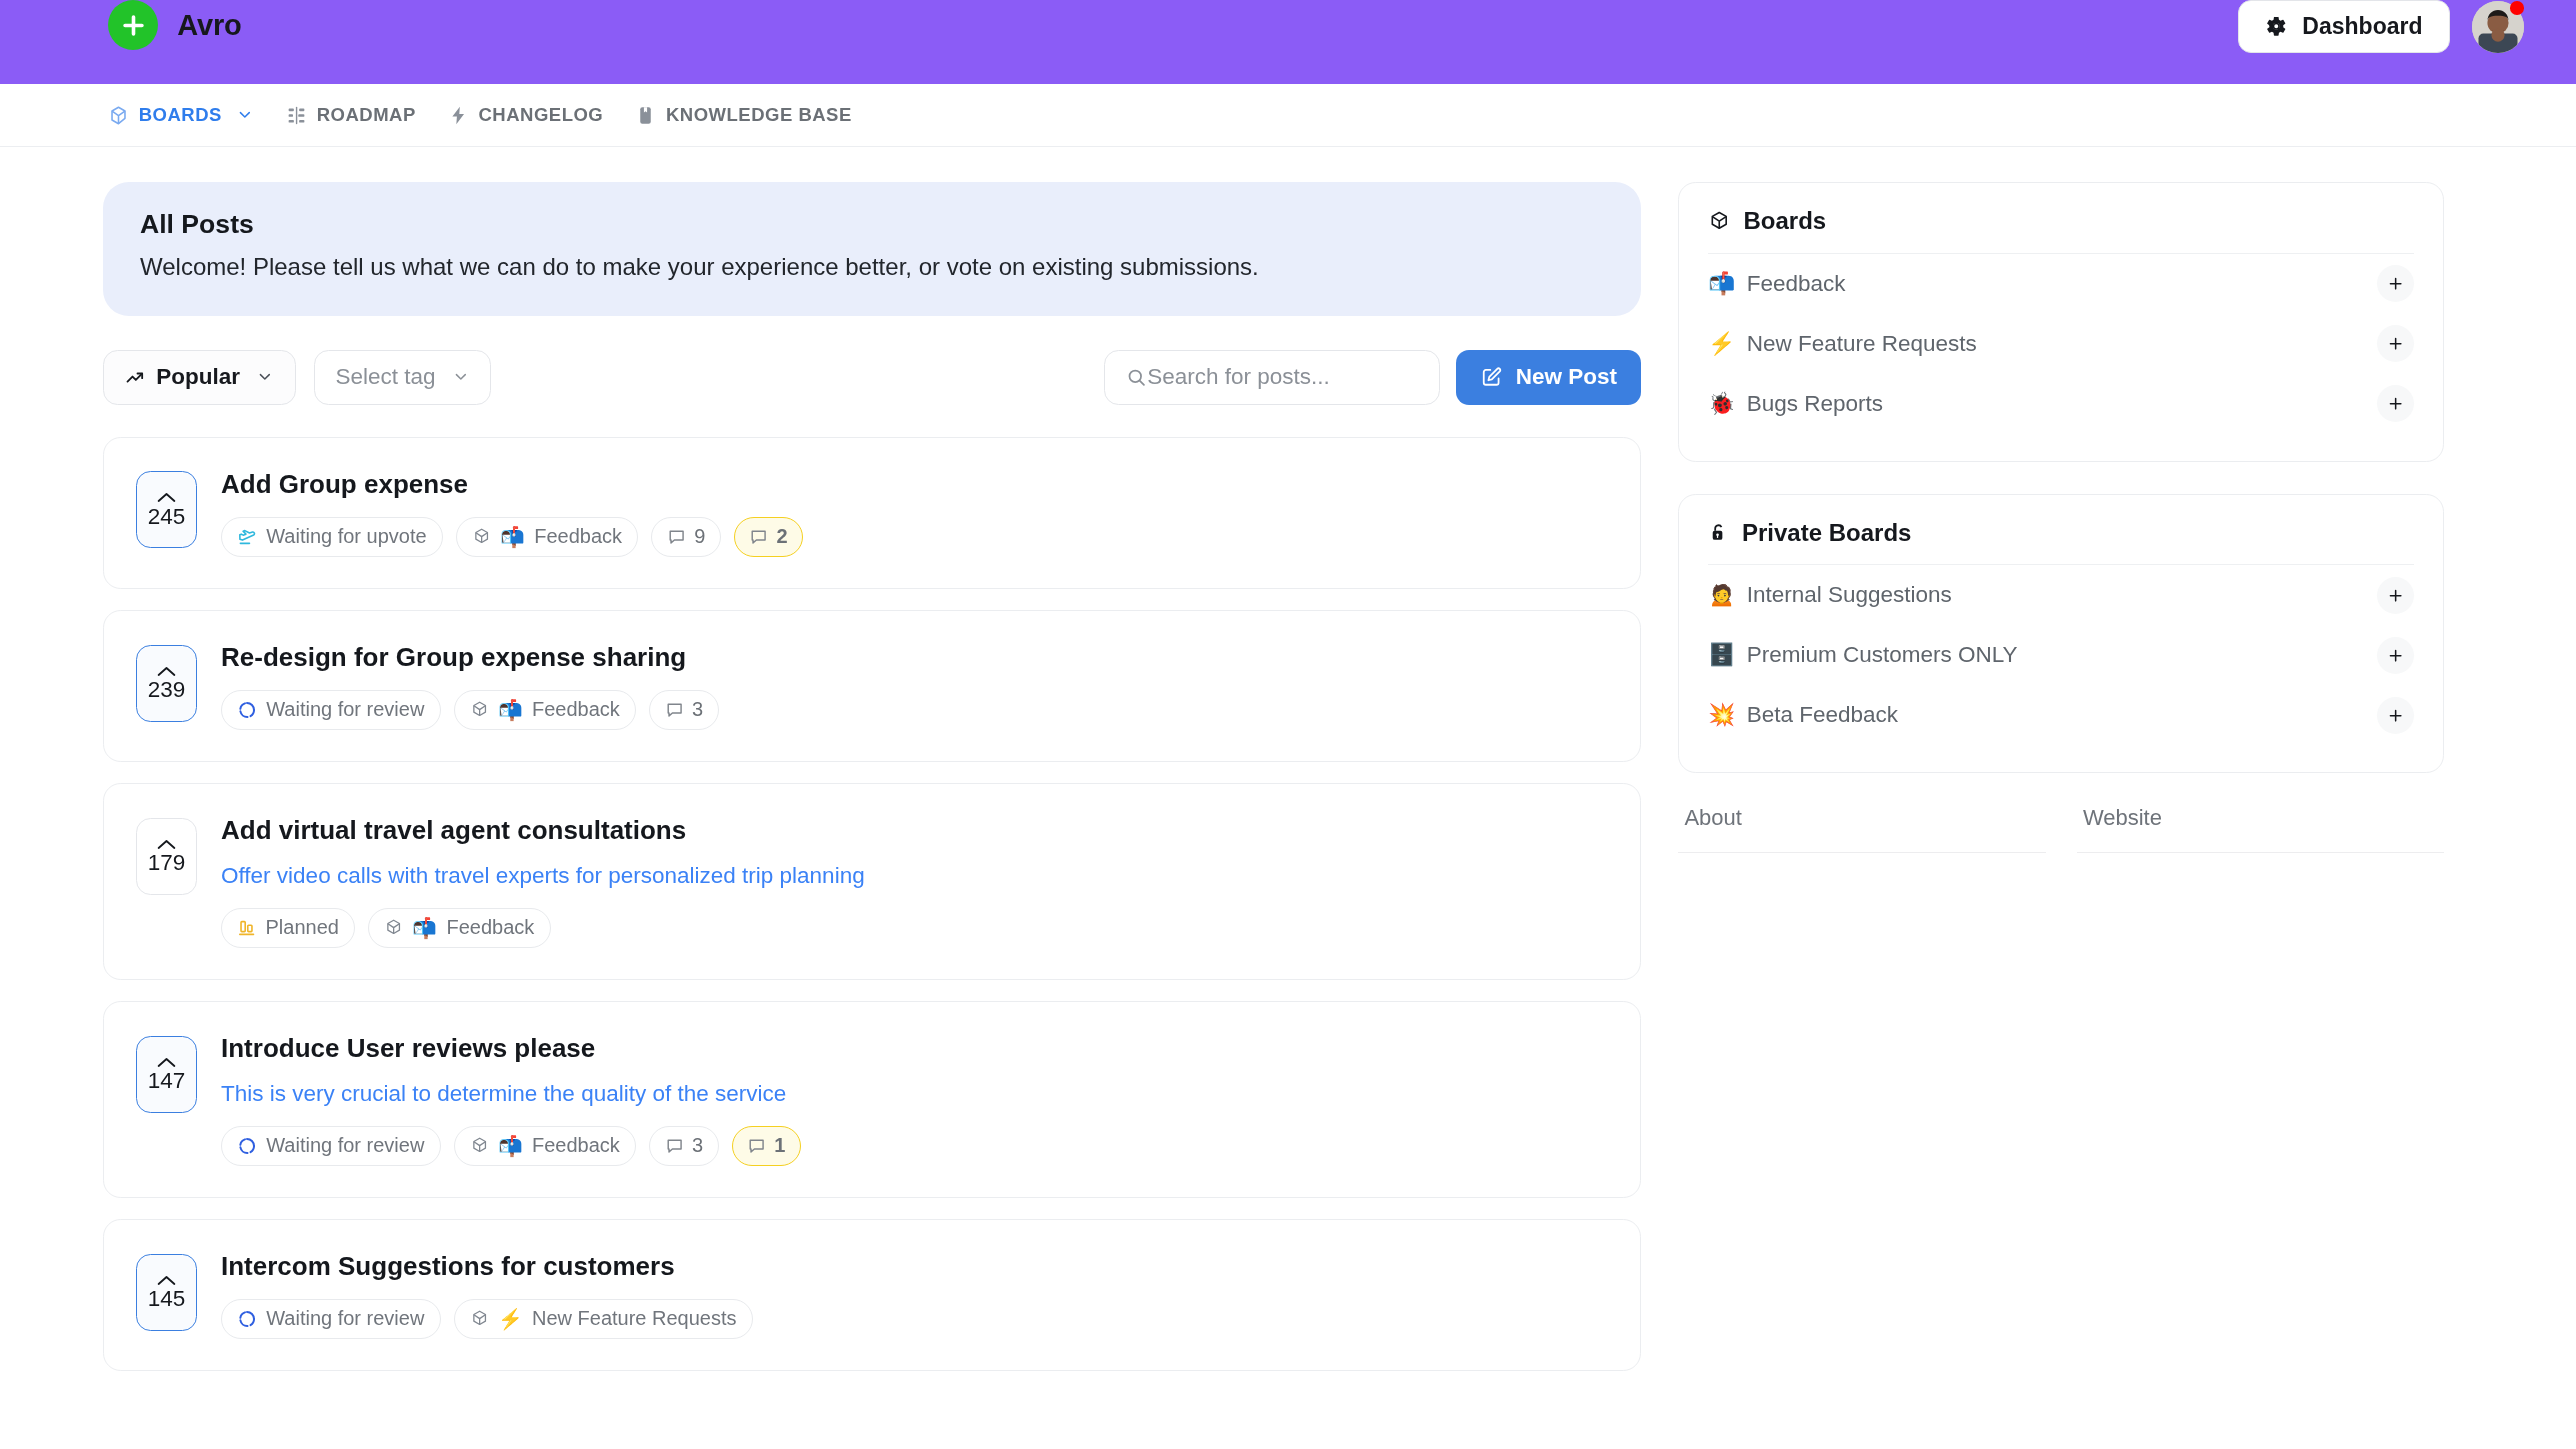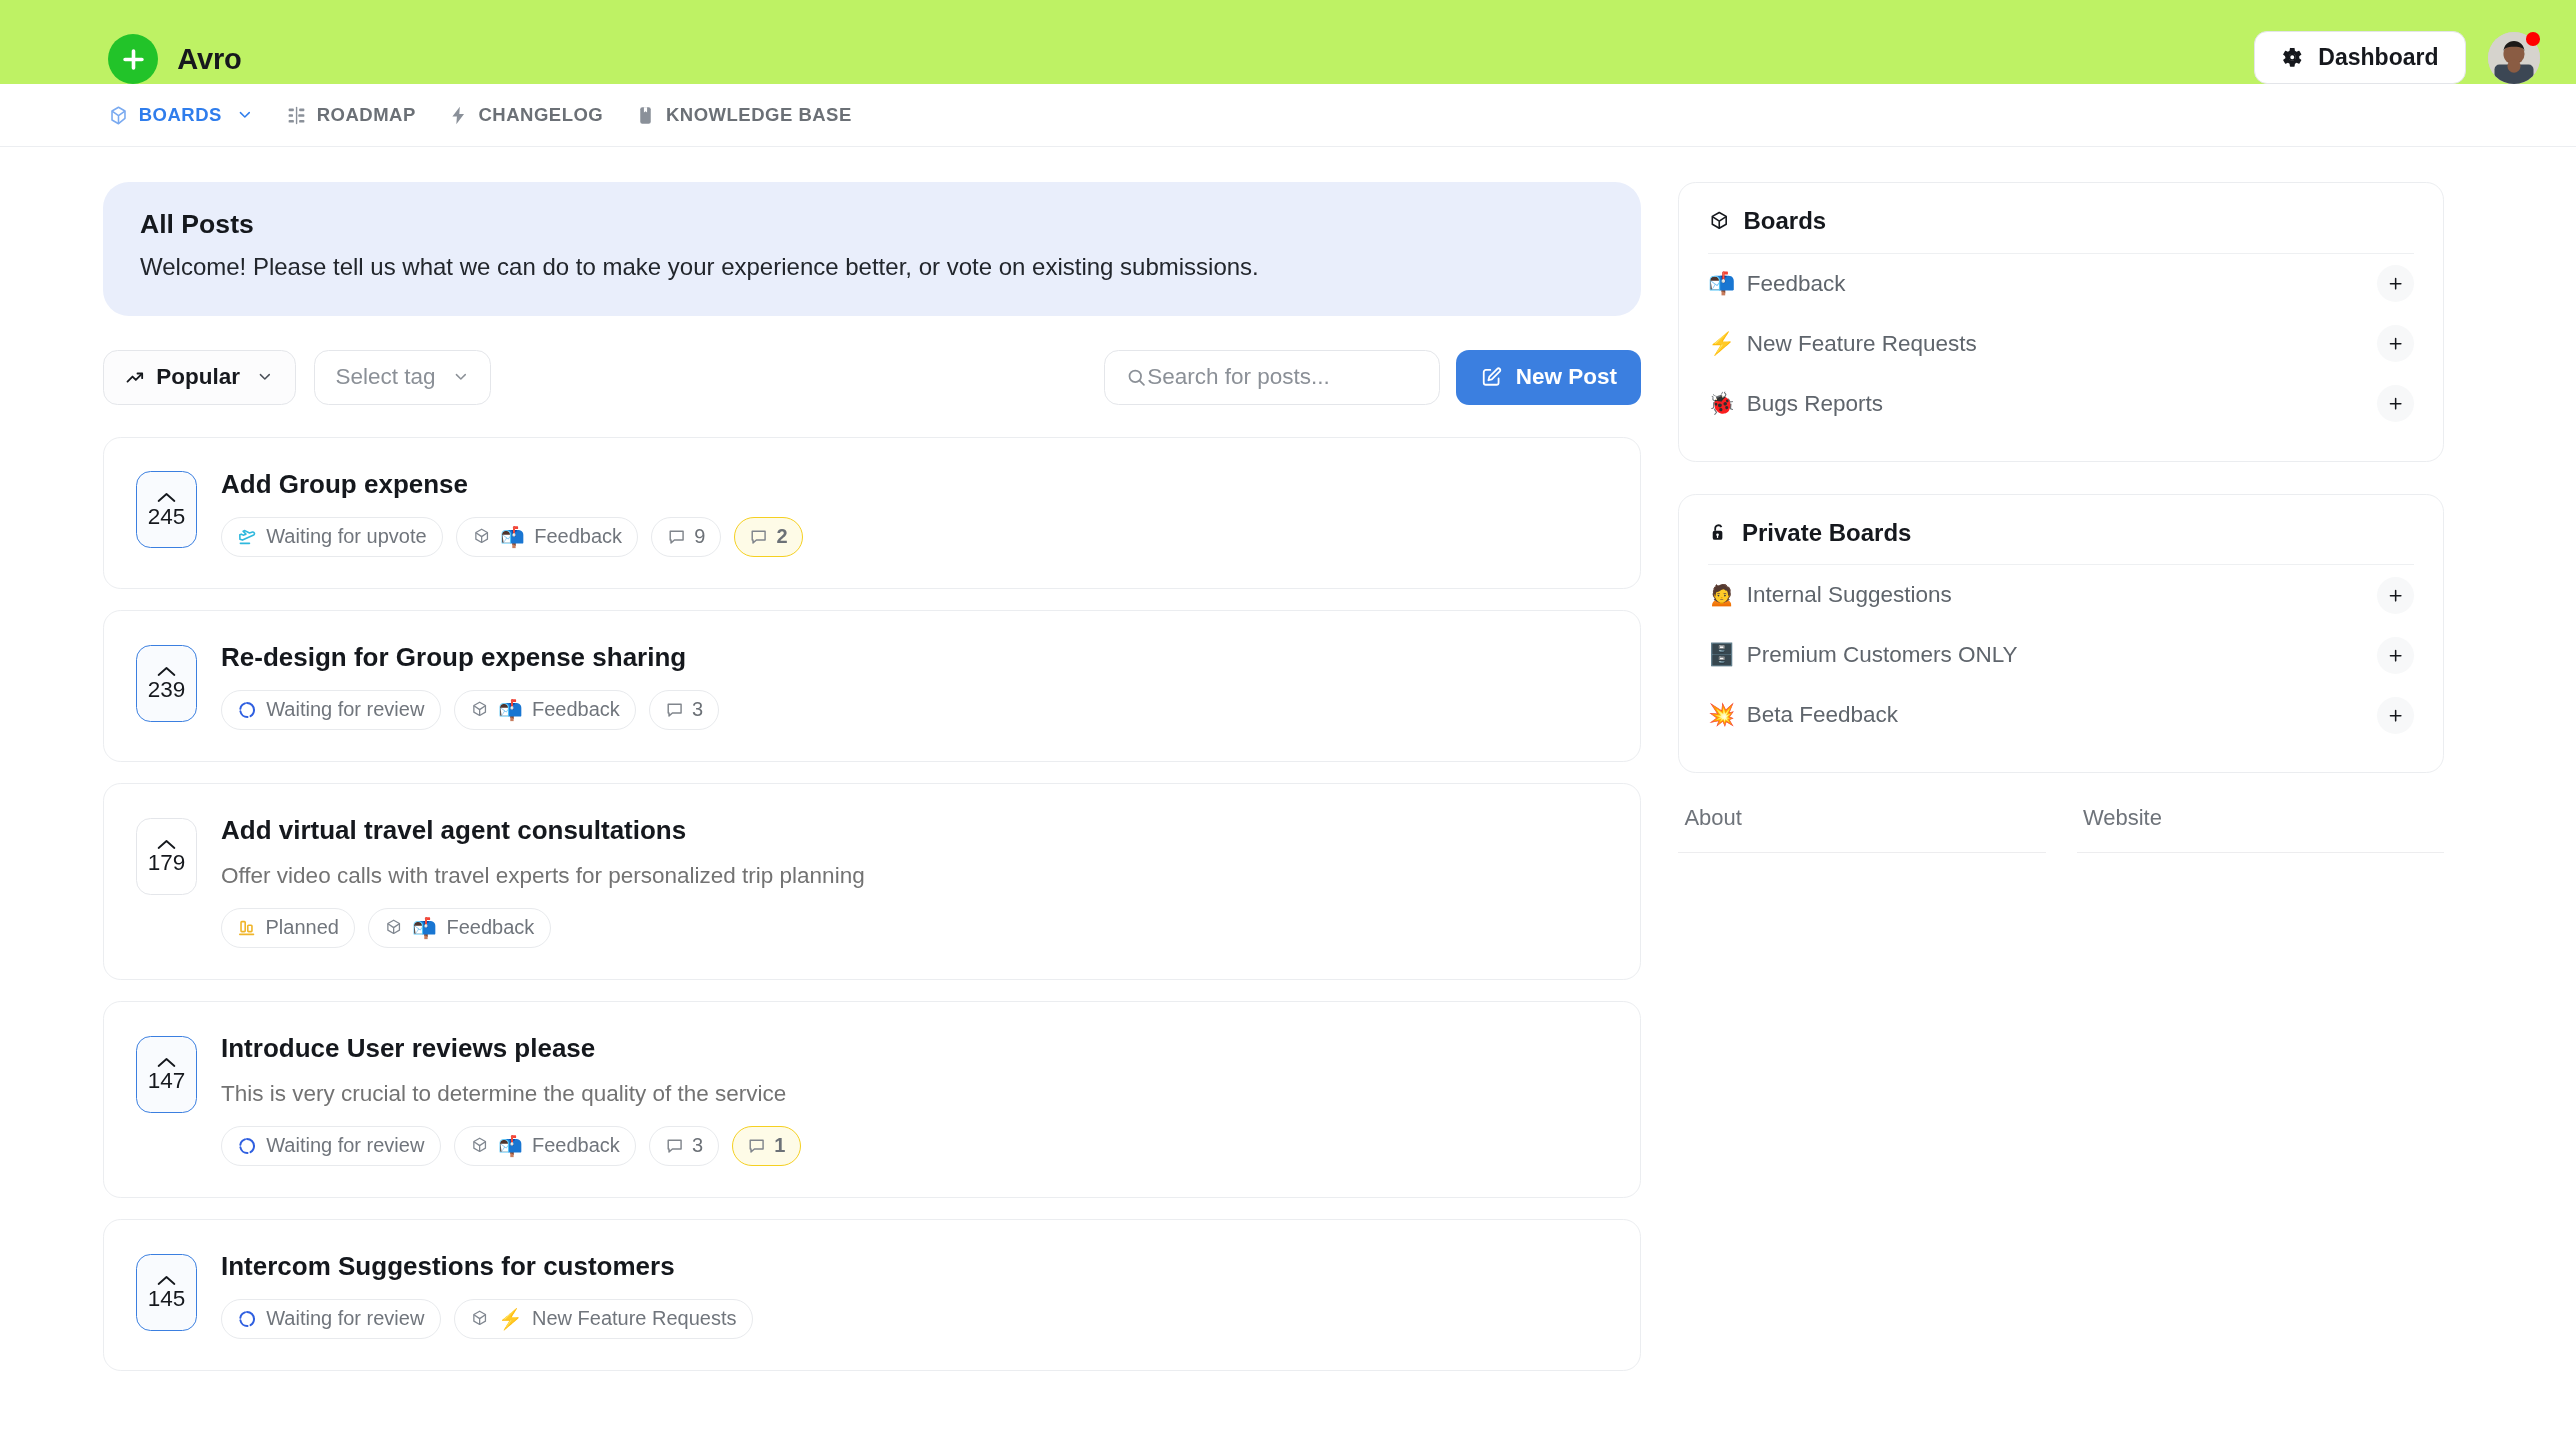--- a/index.html
+++ b/index.html
@@ -11,23 +11,23 @@
     background: #ffffff;
     font-family: "Liberation Sans", sans-serif;
     -webkit-font-smoothing: antialiased;
     overflow: hidden;
   }
 
   
   .topbar {
     height: 84px;
     display: flex;
-    align-items: flex-end;
-    padding: 0 36px 0 108px;
-    background: #bef264;
+    align-items: flex-start;
+    padding: 0 52px 0 108px;
+    background: #8b5cf6;
   }
   .brand { display: flex; align-items: center; gap: 19.3px; }
   .brand-logo {
     width: 50px; height: 50px;
     border-radius: 50%;
     background: #22c329;
     display: flex; align-items: center; justify-content: center;
     flex: 0 0 auto;
   }
   .brand-logo svg { display: block; }
@@ -208,21 +208,21 @@
 
   .post-body { flex: 1 1 auto; min-width: 0; padding-top: 1.6px; }
   .post-title {
     font-size: 26px;
     font-weight: 700;
     color: #15181d;
     line-height: 1.25;
   }
   .post-desc {
     font-size: 22.5px;
-    color: #737373;
+    color: #3b82f6;
     margin-top: 14.5px;
     line-height: 1.35;
   }
   .badges {
     display: flex;
     flex-wrap: wrap;
     align-items: center;
     gap: 13px;
     margin-top: 16px;
   }

